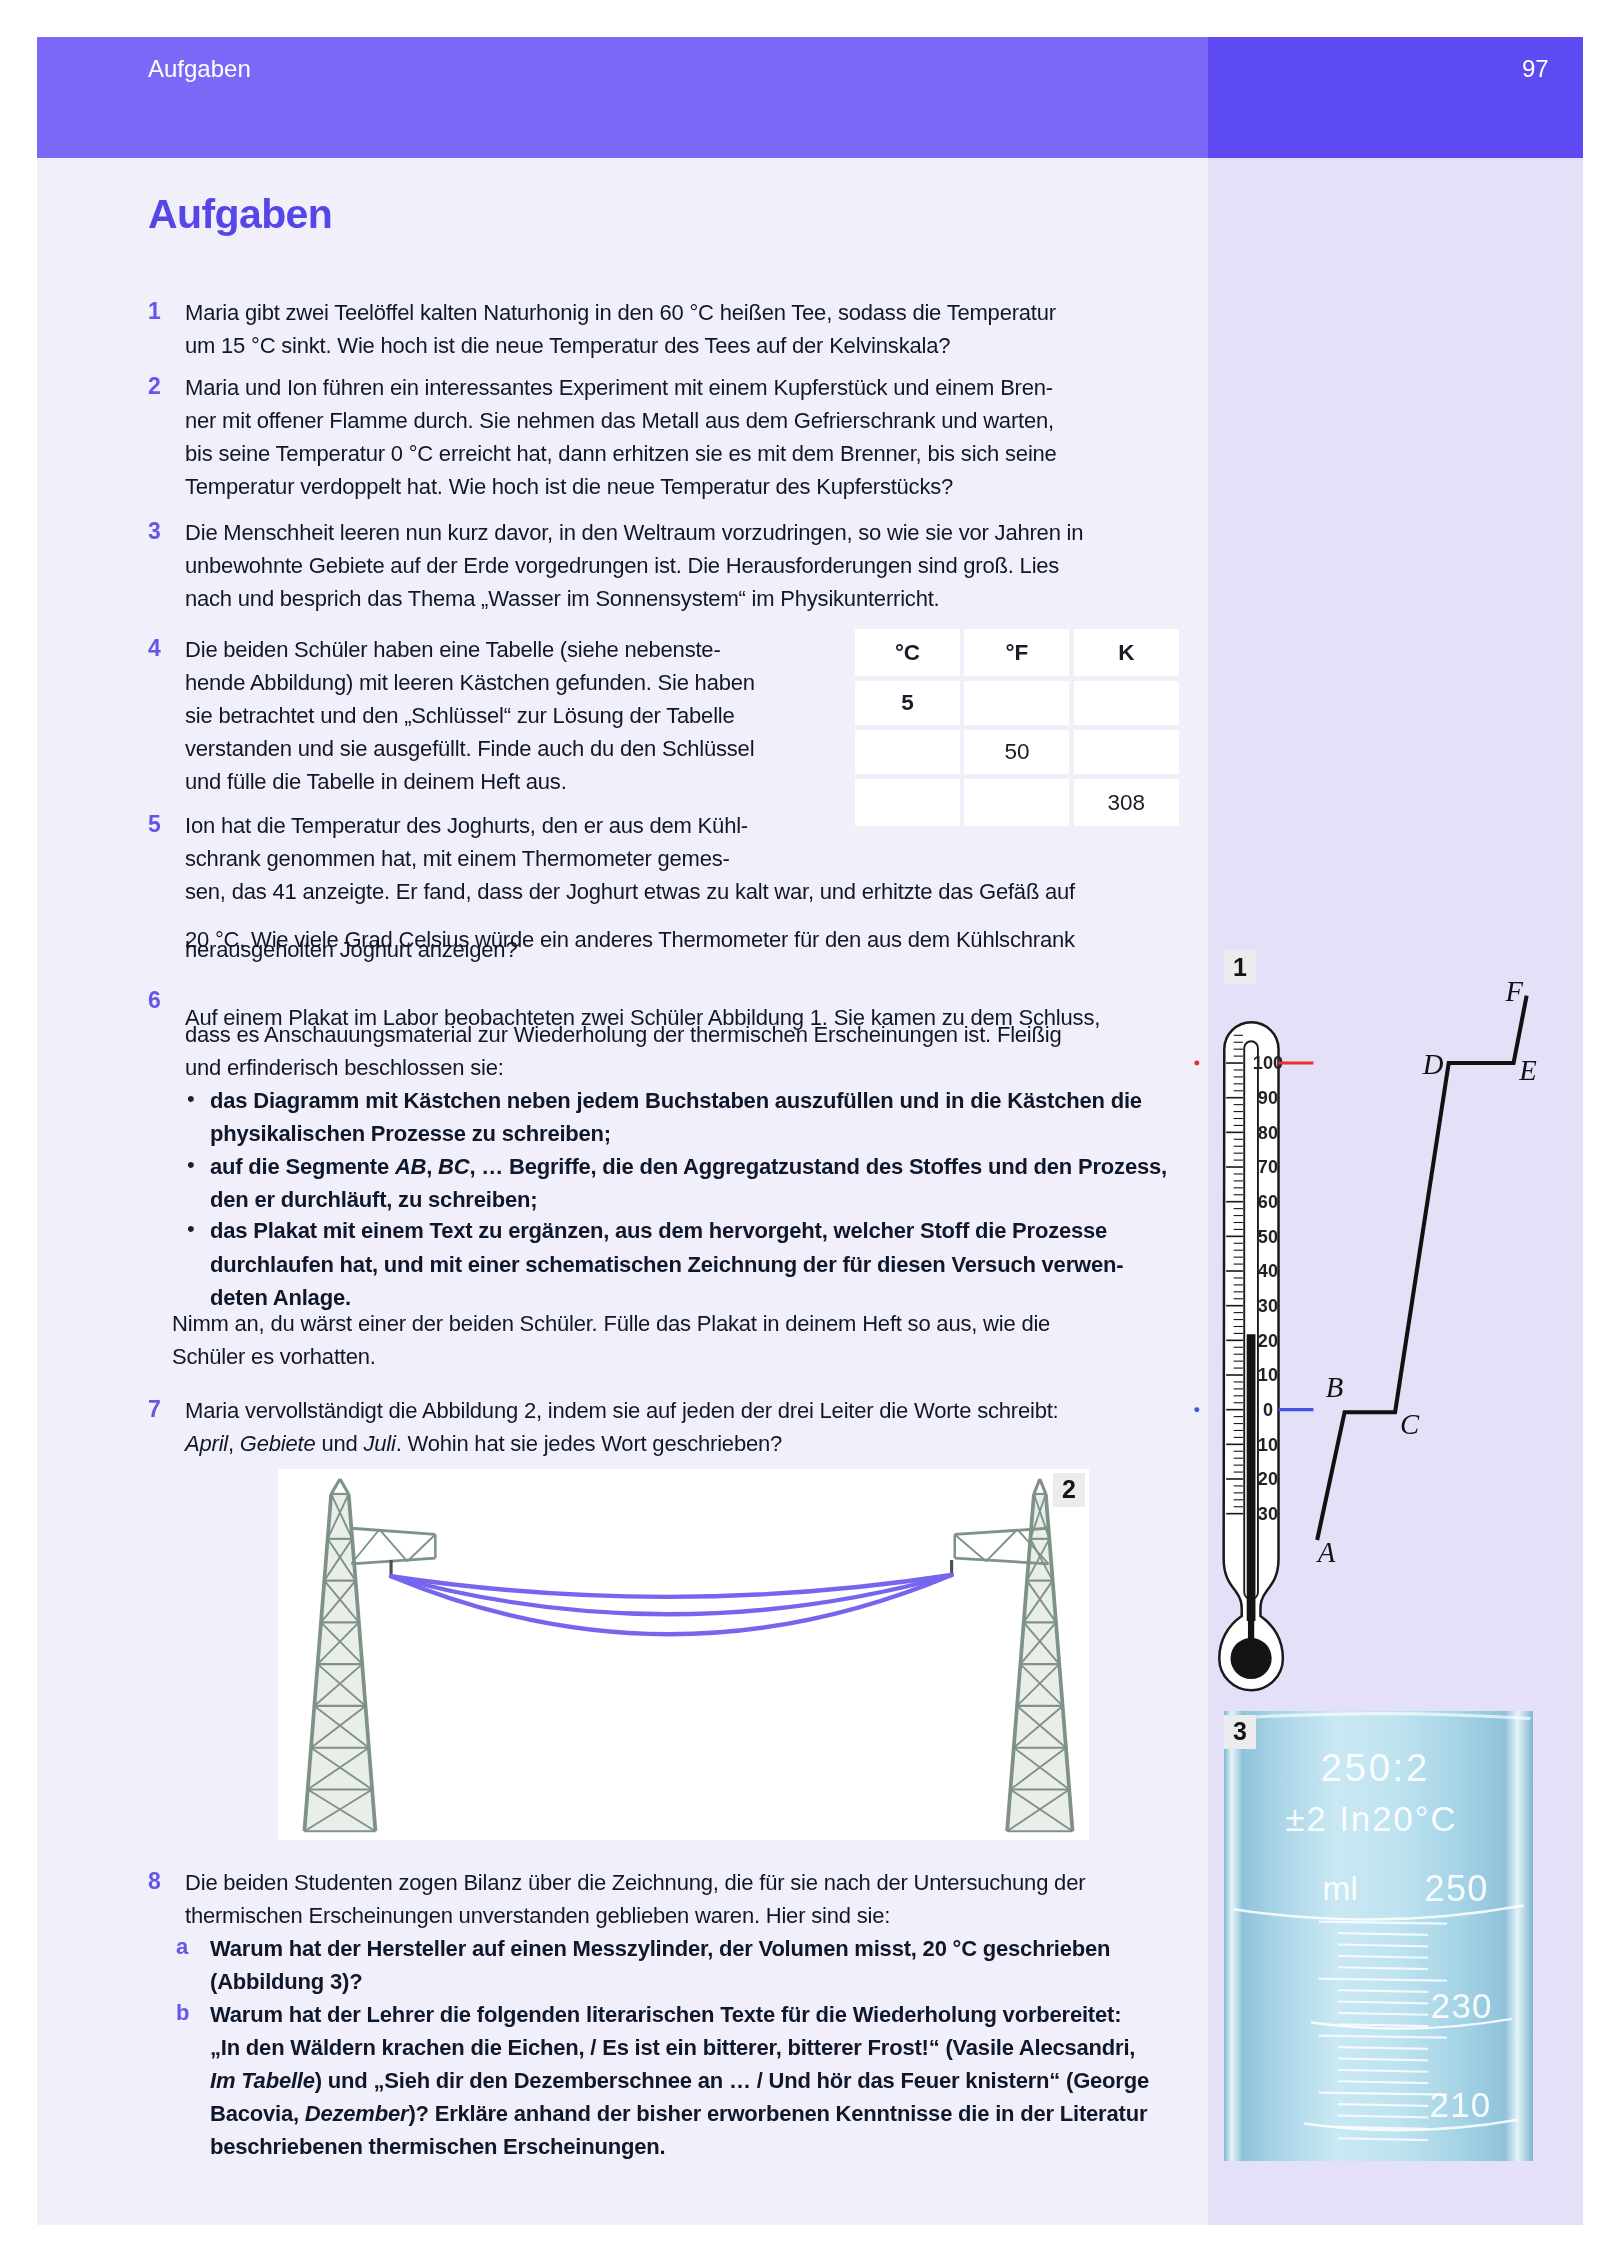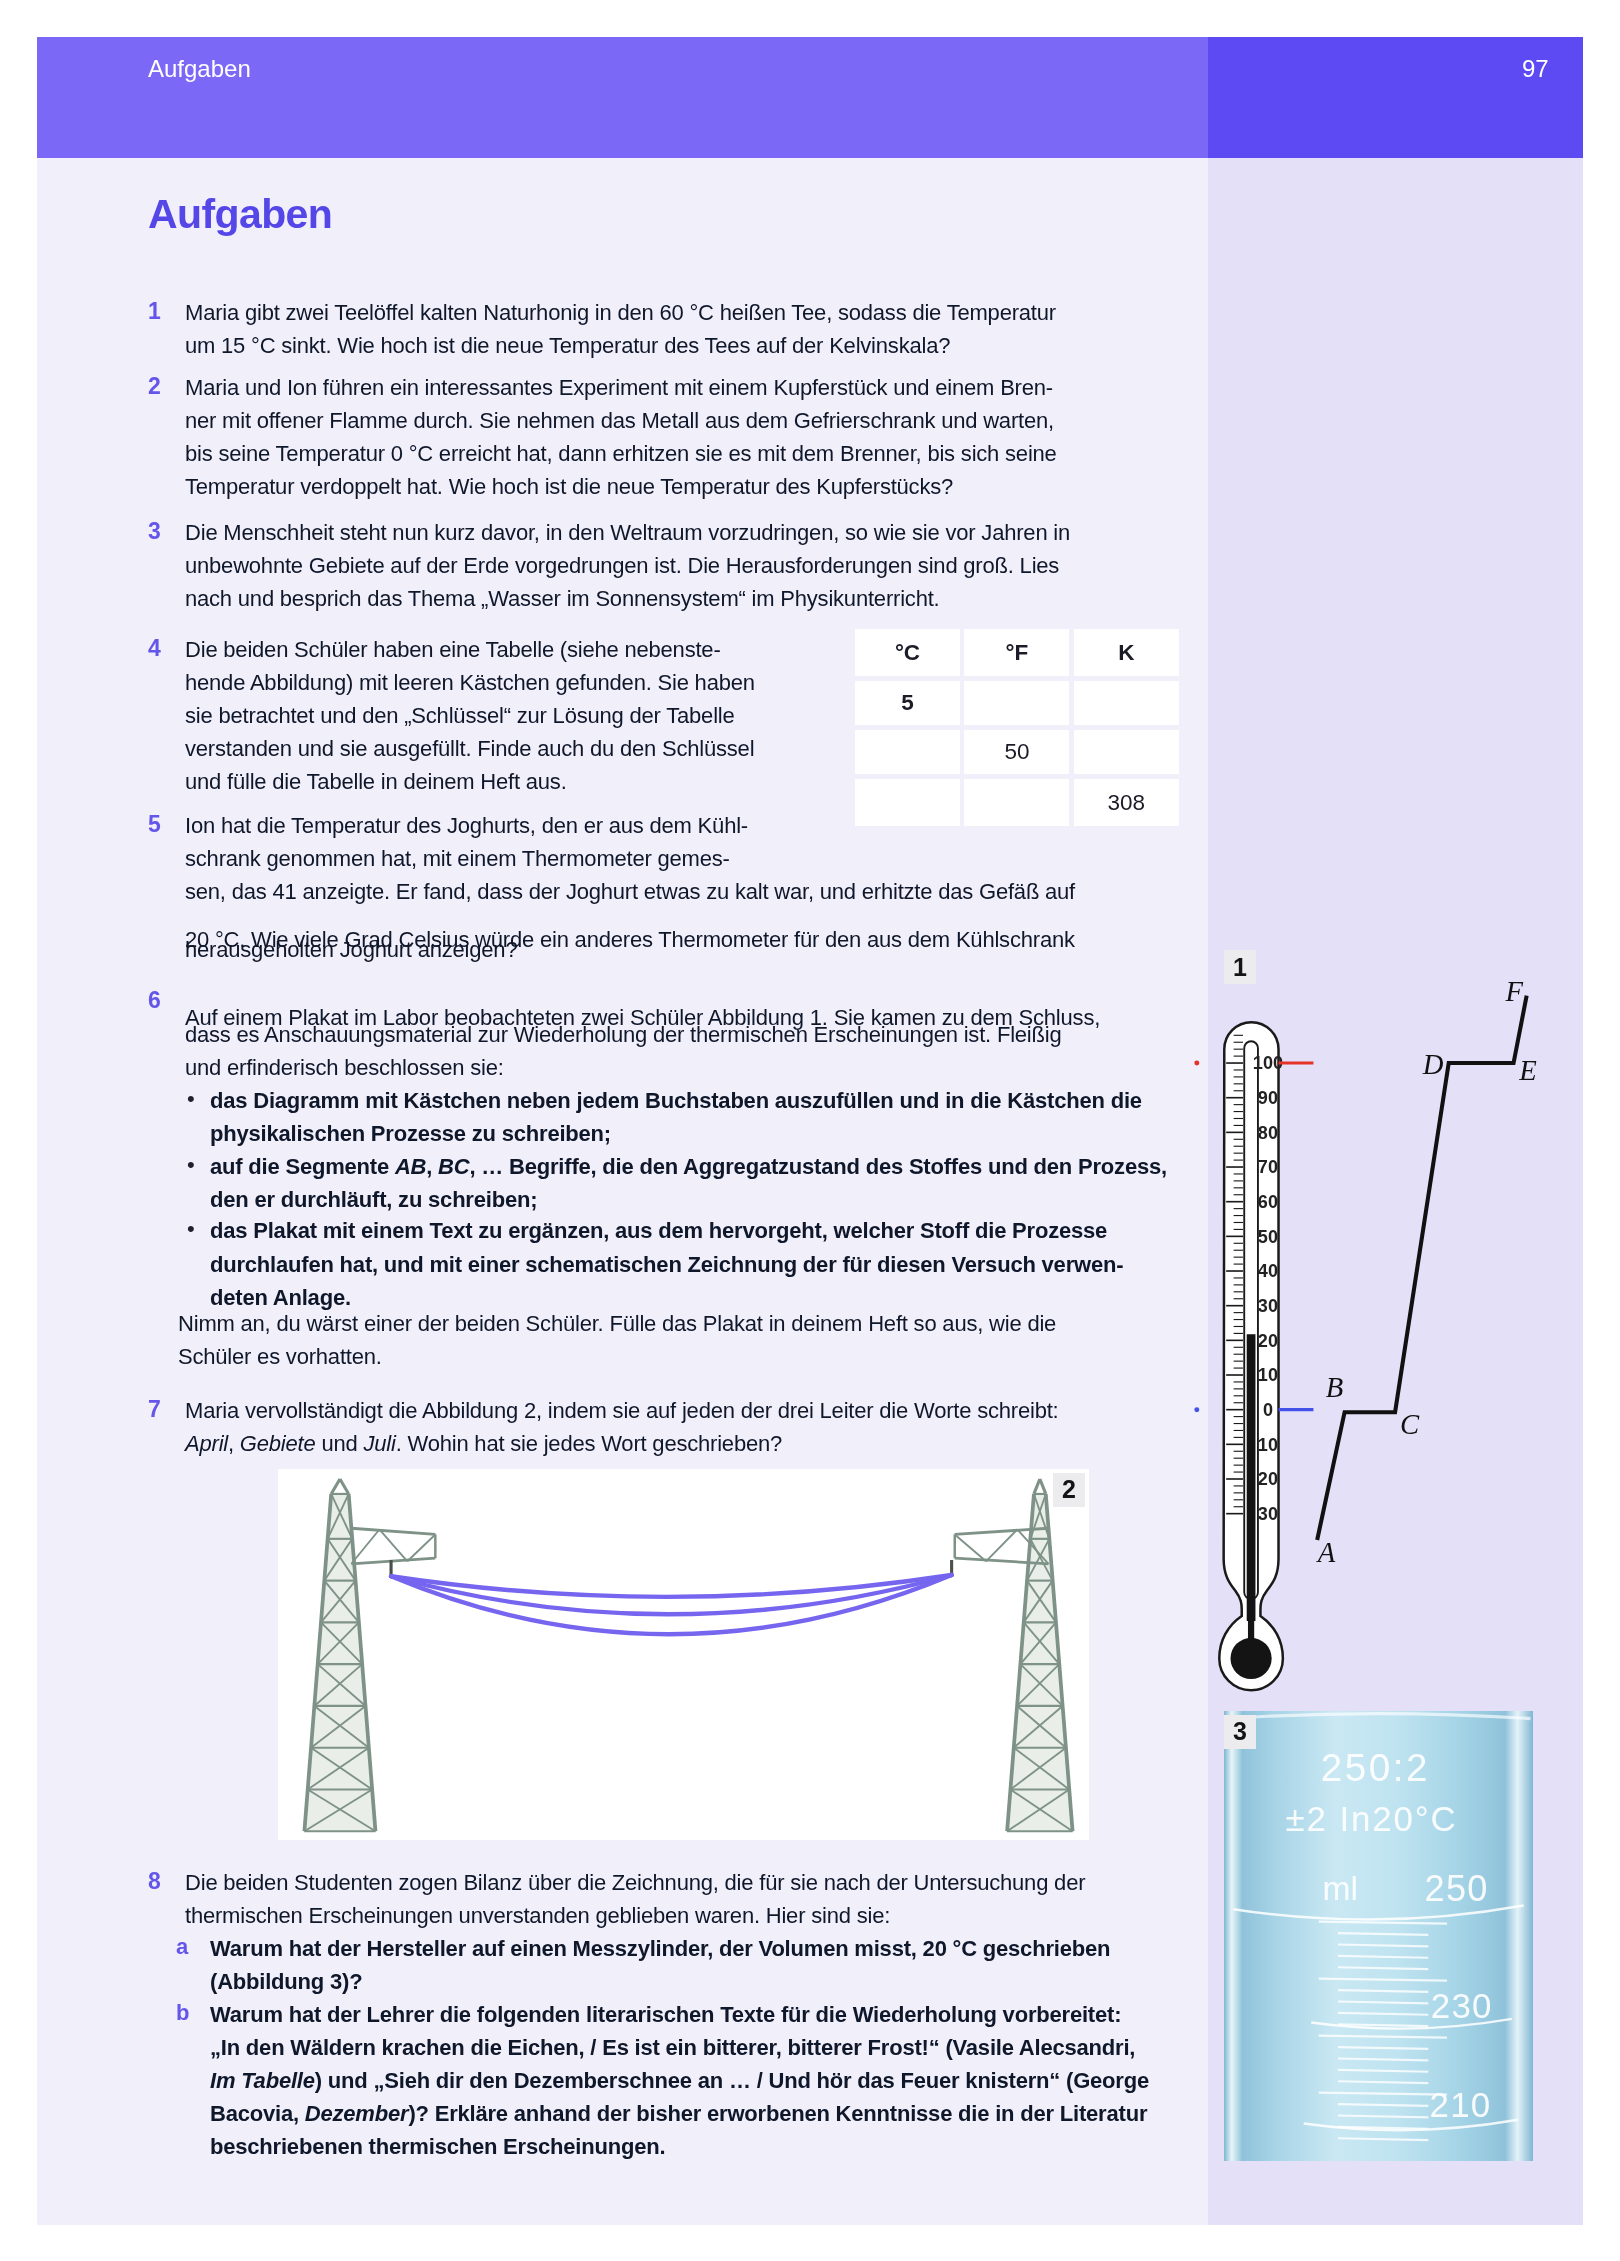--- a/index.html
+++ b/index.html
@@ -9,21 +9,21 @@
   #header-right{left:1208px;top:37px;width:375px;height:121px;background:#5D4AF3;}
   #main-bg{left:37px;top:158px;width:1171px;height:2067px;background:#F1EFFA;}
   #sidebar-bg{left:1208px;top:158px;width:375px;height:2067px;background:#E4E0F7;}
   .hdr-txt{color:#fff;font-size:24px;top:55px;}
   #page-title{left:148px;top:191px;font-size:41px;font-weight:bold;color:#5546E8;letter-spacing:-0.6px;}
   .prob{position:absolute;width:1048px;}
   .pnum{position:absolute;left:0;top:0;font-size:23px;font-weight:bold;color:#6456E9;}
   .ln{position:absolute;left:37px;font-size:22px;letter-spacing:-0.2px;color:#0f172a;white-space:nowrap;line-height:29px;}
   .ln .it{font-style:italic;}
   .ln.bt{left:62px;font-weight:bold;}
-  .ln.cl{left:30px;text-align:right;}
+  .ln.cl{left:24px;text-align:right;}
   .dot{position:absolute;left:39px;font-size:22px;color:#20202E;}
   .dot::before{content:"•";}
   .sub{position:absolute;left:28px;font-size:22px;font-weight:bold;color:#6456E9;}
   #conv-table{left:855px;top:629px;width:323px;height:196px;display:grid;grid-template-columns:105px 105px 105px;grid-template-rows:47px 44px 44px 47px;gap:5px 4.4px;}
   #conv-table .cell{background:#fff;display:flex;align-items:center;justify-content:center;font-size:22.5px;color:#1c1c28;}
   #conv-table .hd{font-weight:bold;}
   #conv-table .b{font-weight:bold;}
   .figlabel{position:absolute;width:32px;height:34px;background:#ECEBEE;color:#141414;font-size:25px;font-weight:bold;display:flex;align-items:center;justify-content:center;}
   #fig2{left:278px;top:1469px;width:811px;height:371px;background:#ffffff;}
   #fig3{left:1224px;top:1711px;width:309px;height:450px;background:linear-gradient(90deg,#7fb6d2 0%,#e8f5f9 2.5%,#8fc2da 6%,#a6d3e6 16%,#c9e8f3 36%,#bfe3f0 56%,#a6d5e7 75%,#8fc2da 91%,#e4f3f8 95%,#7fb6d2 100%);}
@@ -52,21 +52,21 @@
 <div class="prob" style="left:148px;top:373px">
   <span class="pnum">2</span>
   <div class="ln" style="top:0px">Maria und Ion führen ein interessantes Experiment mit einem Kupferstück und einem Bren-</div>
   <div class="ln" style="top:33px">ner mit offener Flamme durch. Sie nehmen das Metall aus dem Gefrierschrank und warten,</div>
   <div class="ln" style="top:66px">bis seine Temperatur 0 °C erreicht hat, dann erhitzen sie es mit dem Brenner, bis sich seine</div>
   <div class="ln" style="top:99px">Temperatur verdoppelt hat. Wie hoch ist die neue Temperatur des Kupferstücks?</div>
 </div>
 
 <div class="prob" style="left:148px;top:518px">
   <span class="pnum">3</span>
-  <div class="ln" style="top:0px">Die Menschheit steht nun kurz davor, in den Weltraum vorzudringen, so wie sie vor Jahren in</div>
+  <div class="ln" style="top:0px">Die Menschheit leeren nun kurz davor, in den Weltraum vorzudringen, so wie sie vor Jahren in</div>
   <div class="ln" style="top:33px">unbewohnte Gebiete auf der Erde vorgedrungen ist. Die Herausforderungen sind groß. Lies</div>
   <div class="ln" style="top:66px">nach und besprich das Thema „Wasser im Sonnensystem“ im Physikunterricht.</div>
 </div>
 
 <div class="prob" style="left:148px;top:635px">
   <span class="pnum">4</span>
   <div class="ln" style="top:0px">Die beiden Schüler haben eine Tabelle (siehe nebenste-</div>
   <div class="ln" style="top:33px">hende Abbildung) mit leeren Kästchen gefunden. Sie haben</div>
   <div class="ln" style="top:66px">sie betrachtet und den „Schlüssel“ zur Lösung der Tabelle</div>
   <div class="ln" style="top:99px">verstanden und sie ausgefüllt. Finde auch du den Schlüssel</div>

